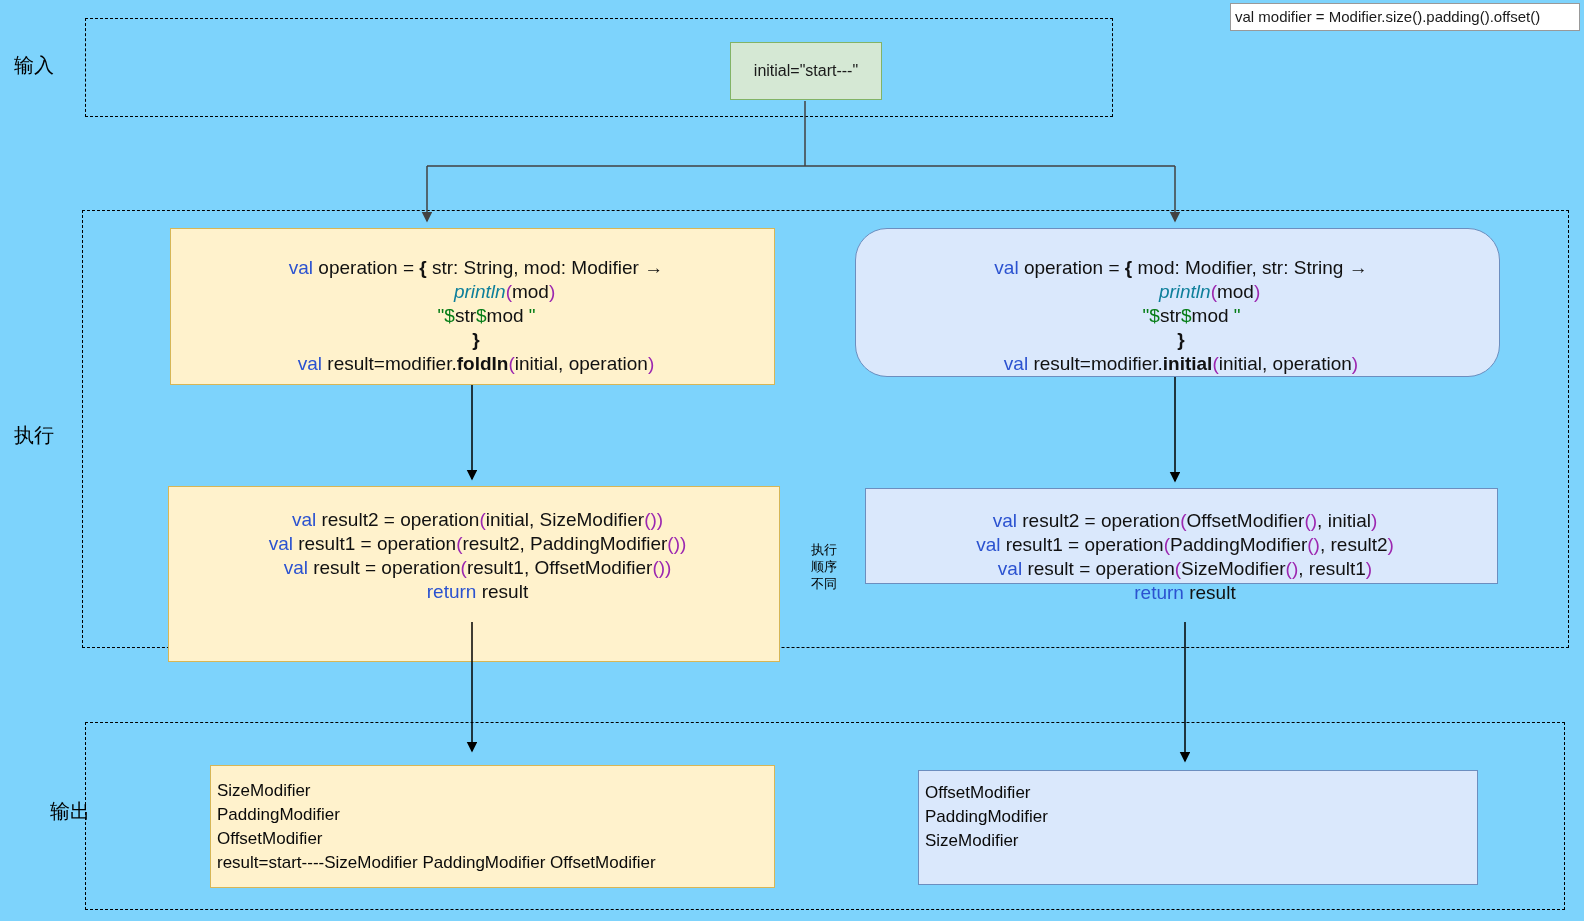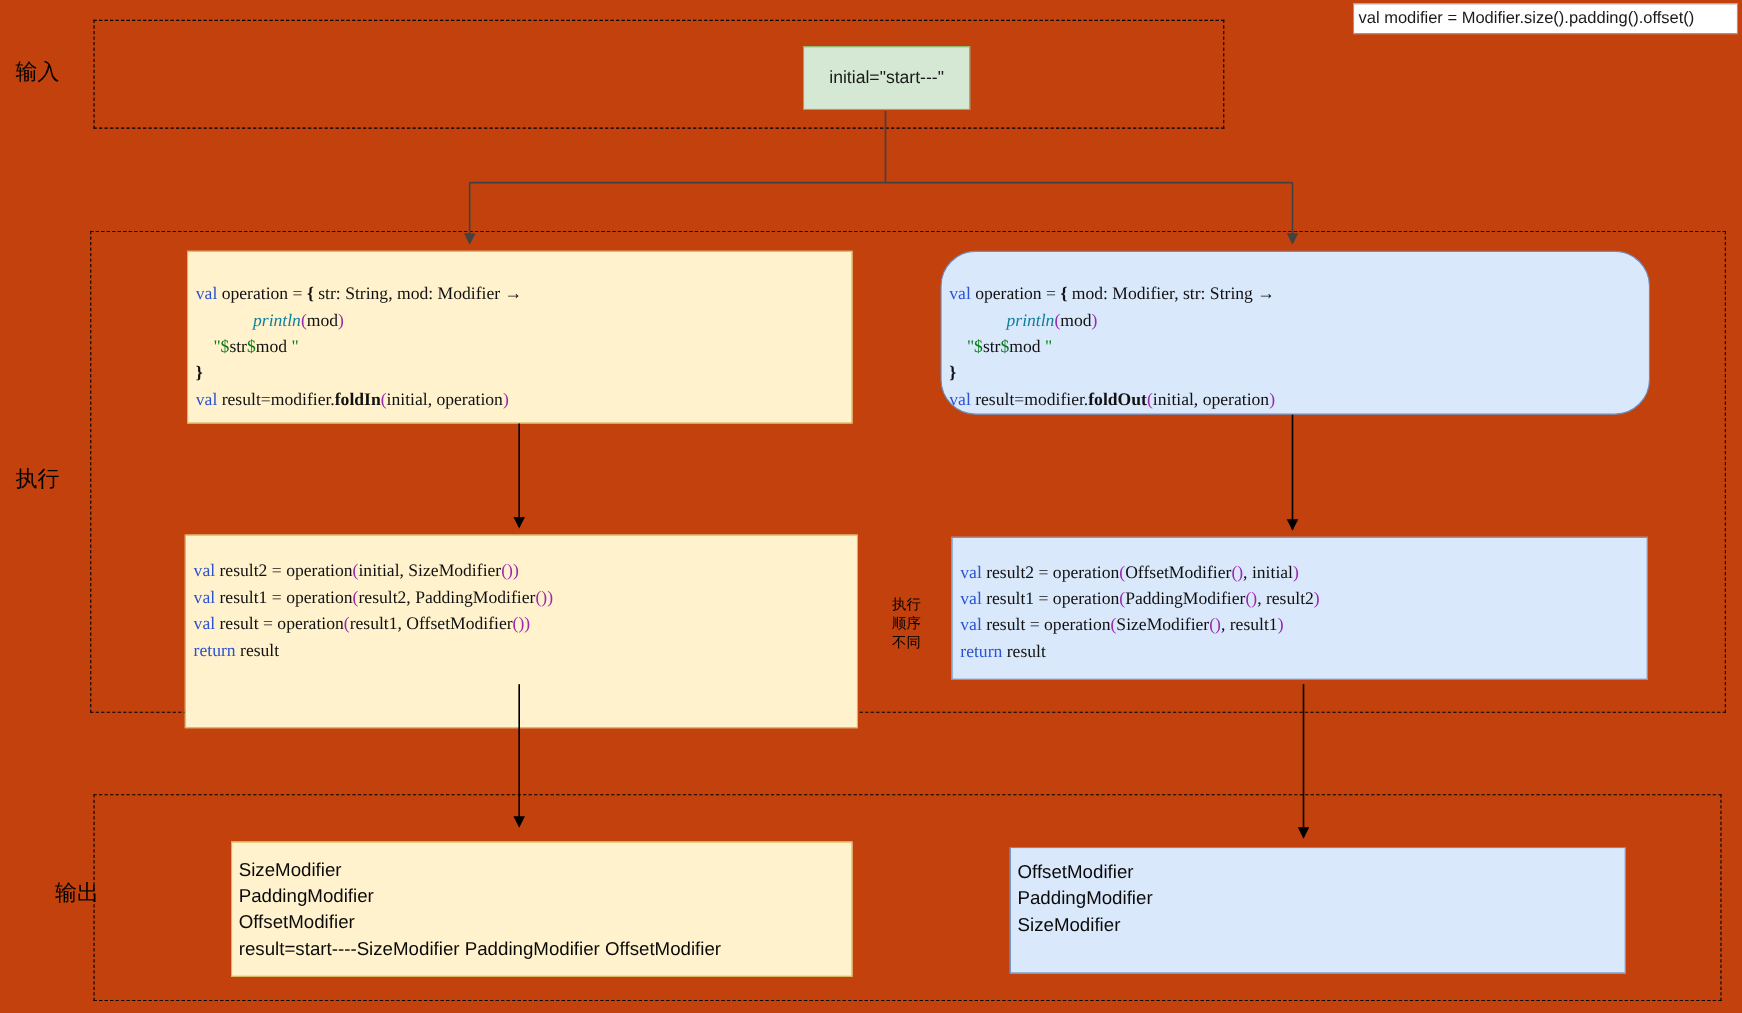--- a/index.html
+++ b/index.html
@@ -6,21 +6,21 @@
     --yellow-fill:#fff2cc; --yellow-stroke:#d6b656;
     --blue-fill:#dae8fc;   --blue-stroke:#6c8ebf;
     --green-fill:#d5e8d4;  --green-stroke:#82b366;
     --kw:#2b52d0; --fn:#0e7f9b; --pu:#9c27b0; --str:#067d17; --plain:#111111;
     --connector:#424242;
   }
   *{margin:0;padding:0;box-sizing:border-box;}
   html,body{background:#ffffff;}
   .canvas{
     position:relative; width:1584px; height:921px; overflow:hidden;
-    font-family:"Liberation Sans", sans-serif; background:#c2410c; color:#000;
+    font-family:"Liberation Sans", sans-serif; background:#7dd3fc; color:#000;
   }
   .abs{position:absolute;}
   .frame{border:1px dashed #000000; background:transparent;}
   #frame-input  {left:85px;  top:18px;  width:1028px; height:99px;}
   #frame-execute{left:82px;  top:210px; width:1487px; height:438px;}
   #frame-output {left:85px;  top:722px; width:1480px; height:188px;}
 
   .row-label{font-size:20px; color:#000;}
   #label-input  {left:14px; top:52px;}
   #label-execute{left:14px; top:422px;}
@@ -34,30 +34,30 @@
   }
 
   #initial-box{
     left:730px; top:42px; width:152px; height:58px;
     background:var(--green-fill); border:1px solid var(--green-stroke);
     display:flex; align-items:center; justify-content:center;
     font-size:16px; color:#1a1a1a;
   }
 
   .codebox{
-    font-family:Liberation Serif, serif;
-    font-size:16px; line-height:24px; color:var(--plain);
+    font-family:Liberation Sans, sans-serif;
+    font-size:19px; line-height:24px; color:var(--plain);text-align:center;
   }
   .codebox .code-line{white-space:pre;}
   .yellow{background:var(--yellow-fill); border:1px solid var(--yellow-stroke);}
   .blue  {background:var(--blue-fill);   border:1px solid var(--blue-stroke);}
   #code-foldin-def  {left:170px; top:228px; width:605px; height:157px; padding:27px 0 0 7px;}
   #code-foldout-def {left:855px; top:228px; width:645px; height:149px; padding:27px 0 0 7px;border-radius:32px;}
   #code-foldin-exec {left:168px; top:486px; width:612px; height:176px; padding:21px 0 0 7px;}
-  #code-foldout-exec{left:865px; top:488px; width:633px; height:130px; padding:20px 0 0 7px;}
+  #code-foldout-exec{left:865px; top:488px; width:633px; height:96px; padding:20px 0 0 7px;}
 
   .tk-k {color:var(--kw);}
   .tk-p {color:var(--plain);}
   .tk-f {color:var(--fn); font-style:italic;margin-left:36px;}
   .tk-pu{color:var(--pu);}
   .tk-s {color:var(--str);}
   .tk-b {color:var(--plain); font-weight:bold;}
 
   #order-note{
     left:803px; top:541px; width:42px;
@@ -115,21 +115,21 @@
       <div class="code-line"><span class="tk-p">    </span><span class="tk-f">println</span><span class="tk-pu">(</span><span class="tk-p">mod</span><span class="tk-pu">)</span></div>
       <div class="code-line"><span class="tk-p">    </span><span class="tk-s">"$</span><span class="tk-p">str</span><span class="tk-s">$</span><span class="tk-p">mod</span><span class="tk-s"> "</span></div>
       <div class="code-line"><span class="tk-b">}</span></div>
       <div class="code-line"><span class="tk-k">val</span><span class="tk-p"> result=modifier.</span><span class="tk-b">foldIn</span><span class="tk-pu">(</span><span class="tk-p">initial, operation</span><span class="tk-pu">)</span></div>
     </div>
   <div id="code-foldout-def" class="abs codebox blue">
       <div class="code-line"><span class="tk-k">val</span><span class="tk-p"> operation = </span><span class="tk-b">{</span><span class="tk-p"> mod: Modifier, str: String </span><span class="tk-b">→</span></div>
       <div class="code-line"><span class="tk-p">    </span><span class="tk-f">println</span><span class="tk-pu">(</span><span class="tk-p">mod</span><span class="tk-pu">)</span></div>
       <div class="code-line"><span class="tk-p">    </span><span class="tk-s">"$</span><span class="tk-p">str</span><span class="tk-s">$</span><span class="tk-p">mod</span><span class="tk-s"> "</span></div>
       <div class="code-line"><span class="tk-b">}</span></div>
-      <div class="code-line"><span class="tk-k">val</span><span class="tk-p"> result=modifier.</span><span class="tk-b">foldOut</span><span class="tk-pu">(</span><span class="tk-p">initial, operation</span><span class="tk-pu">)</span></div>
+      <div class="code-line"><span class="tk-k">val</span><span class="tk-p"> result=modifier.</span><span class="tk-b">initial</span><span class="tk-pu">(</span><span class="tk-p">initial, operation</span><span class="tk-pu">)</span></div>
     </div>
   <div id="code-foldin-exec" class="abs codebox yellow">
       <div class="code-line"><span class="tk-k">val</span><span class="tk-p"> result2 = operation</span><span class="tk-pu">(</span><span class="tk-p">initial, SizeModifier</span><span class="tk-pu">())</span></div>
       <div class="code-line"><span class="tk-k">val</span><span class="tk-p"> result1 = operation</span><span class="tk-pu">(</span><span class="tk-p">result2, PaddingModifier</span><span class="tk-pu">())</span></div>
       <div class="code-line"><span class="tk-k">val</span><span class="tk-p"> result = operation</span><span class="tk-pu">(</span><span class="tk-p">result1, OffsetModifier</span><span class="tk-pu">())</span></div>
       <div class="code-line"><span class="tk-k">return</span><span class="tk-p"> result</span></div>
     </div>
   <div id="code-foldout-exec" class="abs codebox blue">
       <div class="code-line"><span class="tk-k">val</span><span class="tk-p"> result2 = operation</span><span class="tk-pu">(</span><span class="tk-p">OffsetModifier</span><span class="tk-pu">()</span><span class="tk-p">, initial</span><span class="tk-pu">)</span></div>
       <div class="code-line"><span class="tk-k">val</span><span class="tk-p"> result1 = operation</span><span class="tk-pu">(</span><span class="tk-p">PaddingModifier</span><span class="tk-pu">()</span><span class="tk-p">, result2</span><span class="tk-pu">)</span></div>

